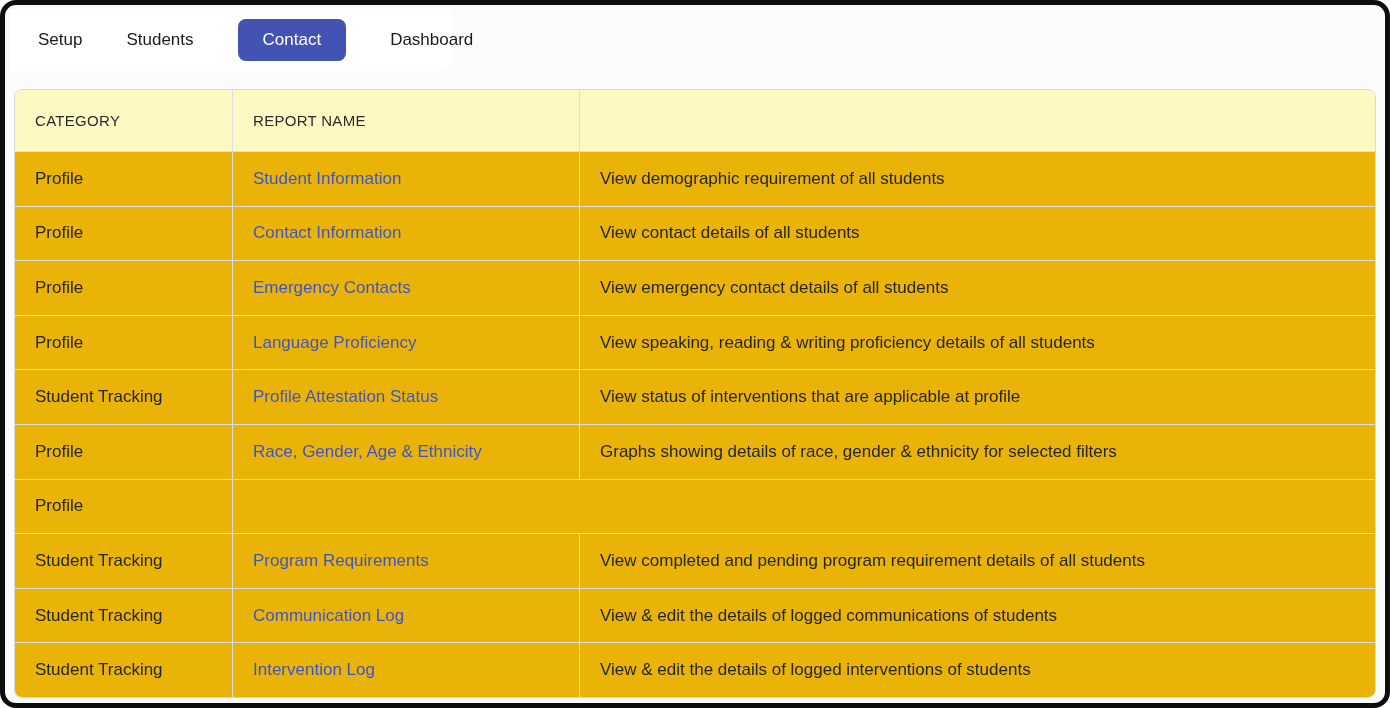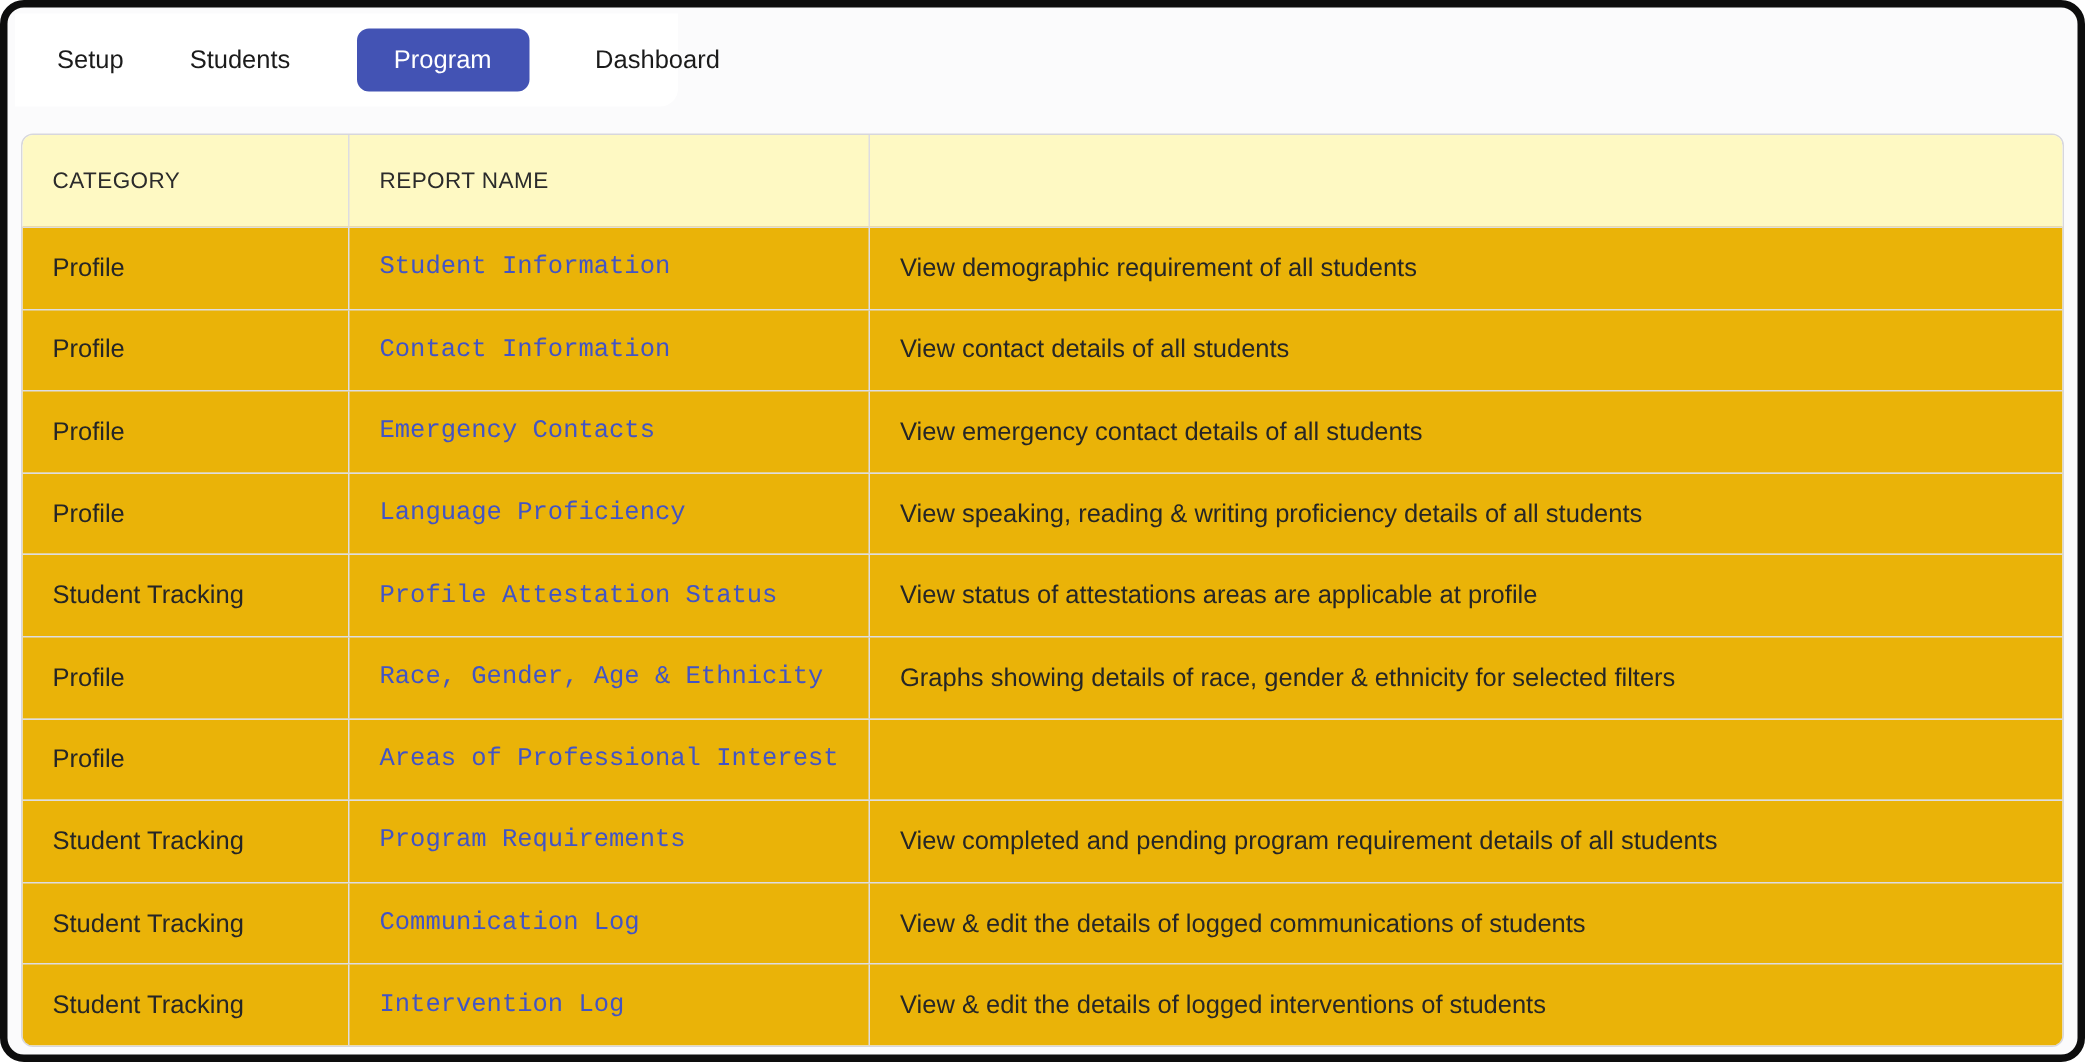--- a/index.html
+++ b/index.html
@@ -83,32 +83,31 @@
     overflow: hidden;
     white-space: nowrap;
   }
   .cell:nth-child(1), .cell:nth-child(2) {
     border-right: 1px solid #dddde2;
   }
   .report-link {
     color: #4254c5;
     text-decoration: none;
     cursor: pointer;
-    font-family: Liberation Mono, monospace;
   }
 </style>
 </head>
 <body>
 
 <div class="frame">
 
   <div class="tabbar-card" id="tabbar">
       <div class="tab">Setup</div>
       <div class="tab">Students</div>
-      <div class="tab active">Program</div>
+      <div class="tab active">Contact</div>
       <div class="tab">Dashboard</div>
     </div>
 
   <div class="table-wrap">
     <div class="trow thead" id="thead">
         <div class="cell">CATEGORY</div>
         <div class="cell">REPORT NAME</div>
       </div>
     <div class="tbody" id="tbody">
         <div class="trow">
@@ -137,34 +136,31 @@
     <div class="cell">
             <a class="report-link">Language Proficiency</a>
           </div>
     <div class="cell">View speaking, reading &amp; writing proficiency details of all students</div>
   </div>
         <div class="trow">
     <div class="cell">Student Tracking</div>
     <div class="cell">
             <a class="report-link">Profile Attestation Status</a>
           </div>
-    <div class="cell">View status of attestations areas are applicable at profile</div>
+    <div class="cell">View status of interventions that are applicable at profile</div>
   </div>
         <div class="trow">
     <div class="cell">Profile</div>
     <div class="cell">
             <a class="report-link">Race, Gender, Age &amp; Ethnicity</a>
           </div>
     <div class="cell">Graphs showing details of race, gender &amp; ethnicity for selected filters</div>
   </div>
         <div class="trow">
     <div class="cell">Profile</div>
-    <div class="cell">
-            <a class="report-link">Areas of Professional Interest</a>
-          </div>
   </div>
         <div class="trow">
     <div class="cell">Student Tracking</div>
     <div class="cell">
             <a class="report-link">Program Requirements</a>
           </div>
     <div class="cell">View completed and pending program requirement details of all students</div>
   </div>
         <div class="trow">
     <div class="cell">Student Tracking</div>

